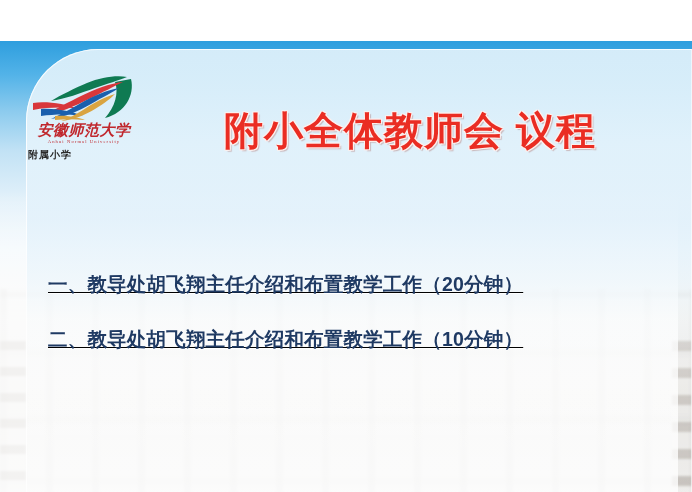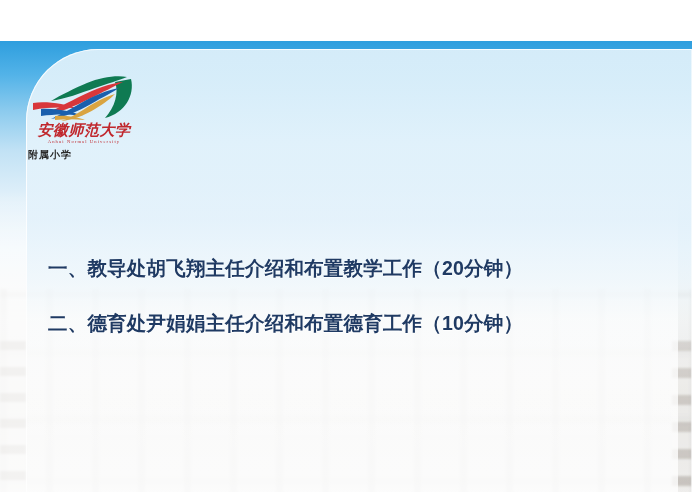--- a/index.html
+++ b/index.html
@@ -213,22 +213,23 @@
   }
   .headline-line.l2 {
     font-size: 39px;
     letter-spacing: 1px;
   }
 
   
   .agenda {
     position: absolute;
     left: 48px;
-    top: 200px;
+    top: 216px;
     width: 600px;
+    text-decoration: underline;
   }
   .agenda-item {
     color: #1f3a63;
     font-size: 19.5px;
     font-weight: bold;
     line-height: 55px;
     letter-spacing: 0.2px;
     white-space: nowrap;
     text-shadow: 0 1px 1px rgba(255,255,255,0.85);
   }
@@ -264,20 +265,21 @@
         <path d="M84 21 C74 24 62 30 52 37 C44 42 36 46 30 48 C42 47 54 42 64 36 C74 30 80 25 84 21 Z" fill="#d9a441"></path>
         <path d="M24 43 C34 42 46 44 54 47 C44 46 34 46 24 47 Z" fill="#d9a441"></path>
       </svg>
     </div>
     <div class="logo-cn">安徽师范大学</div>
     <div class="logo-en">Anhui Normal University</div>
     <div class="logo-sub">附属小学</div>
   </div>
 
   <div class="headline">
+    <div class="headline-line l2">附小全体教师会 议程</div>
   </div>
 
   <div class="agenda">
     <div class="agenda-item">一、教导处胡飞翔主任介绍和布置教学工作（20分钟）</div>
-    <div class="agenda-item">二、德育处尹娟娟主任介绍和布置德育工作（10分钟）</div>
+    <div class="agenda-item">二、教导处胡飞翔主任介绍和布置教学工作（10分钟）</div>
   </div>
 
 </div>
 
 </body></html>

